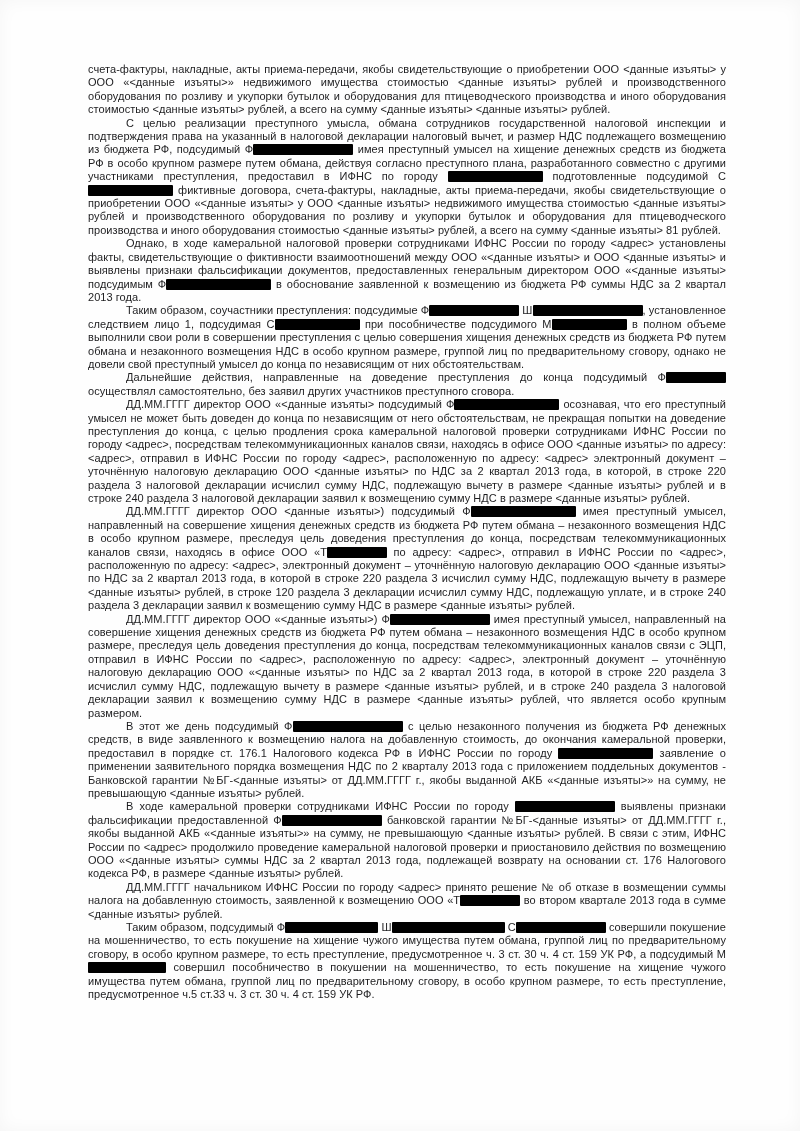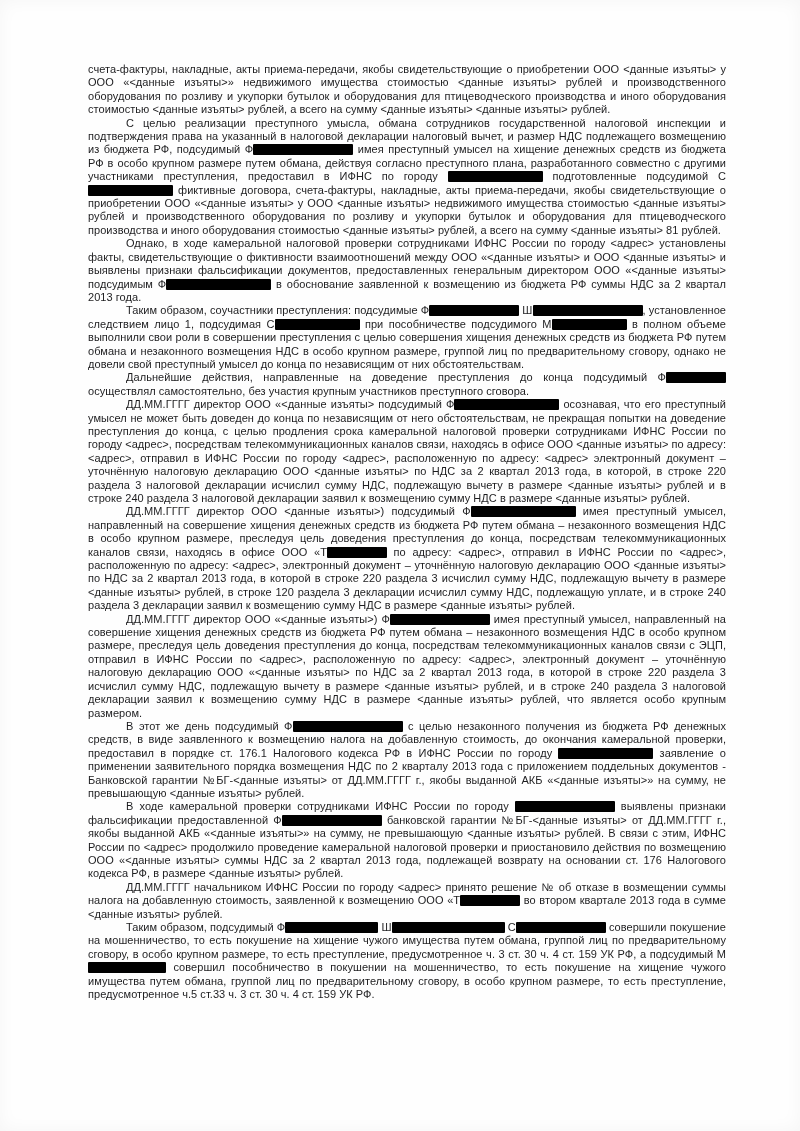--- a/index.html
+++ b/index.html
@@ -46,21 +46,21 @@
 </style>
 </head>
 <body>
 
 <div class="page" style="background: rgb(254, 254, 254);">
   <div class="textblock" style="color: rgb(29, 29, 31);">
       <p class="no-indent"><span>счета-фактуры, накладные, акты приема-передачи, якобы свидетельствующие о приобретении ООО &lt;данные изъяты&gt; у ООО «&lt;данные изъяты&gt;» недвижимого имущества стоимостью &lt;данные изъяты&gt; рублей и производственного оборудования по розливу и укупорки бутылок и оборудования для птицеводческого производства и иного оборудования стоимостью &lt;данные изъяты&gt; рублей, а всего на сумму &lt;данные изъяты&gt; &lt;данные изъяты&gt; рублей.</span></p>
       <p><span>С целью реализации преступного умысла, обмана сотрудников государственной налоговой инспекции и подтверждения права на указанный в налоговой декларации налоговый вычет, и размер НДС подлежащего возмещению из бюджета РФ, подсудимый Ф</span><span class="redaction" style="width: 100px; background: rgb(0, 0, 0);"></span><span> имея преступный умысел на хищение денежных средств из бюджета РФ в особо крупном размере путем обмана, действуя согласно преступного плана, разработанного совместно с другими участниками преступления, предоставил в ИФНС по городу </span><span class="redaction" style="width: 95px; background: rgb(0, 0, 0);"></span><span> подготовленные подсудимой С</span><span class="redaction" style="width: 85px; background: rgb(0, 0, 0);"></span><span> фиктивные договора, счета-фактуры, накладные, акты приема-передачи, якобы свидетельствующие о приобретении ООО «&lt;данные изъяты&gt; у ООО &lt;данные изъяты&gt; недвижимого имущества стоимостью &lt;данные изъяты&gt; рублей и производственного оборудования по розливу и укупорки бутылок и оборудования для птицеводческого производства и иного оборудования стоимостью &lt;данные изъяты&gt; рублей, а всего на сумму &lt;данные изъяты&gt; 81 рублей.</span></p>
       <p><span>Однако, в ходе камеральной налоговой проверки сотрудниками ИФНС России по городу &lt;адрес&gt; установлены факты, свидетельствующие о фиктивности взаимоотношений между ООО «&lt;данные изъяты&gt; и ООО &lt;данные изъяты&gt; и выявлены признаки фальсификации документов, предоставленных генеральным директором ООО «&lt;данные изъяты&gt; подсудимым Ф</span><span class="redaction" style="width: 105px; background: rgb(0, 0, 0);"></span><span> в обоснование заявленной к возмещению из бюджета РФ суммы НДС за 2 квартал 2013 года.</span></p>
       <p><span>Таким образом, соучастники преступления: подсудимые Ф</span><span class="redaction" style="width: 90px; background: rgb(0, 0, 0);"></span><span> Ш</span><span class="redaction" style="width: 110px; background: rgb(0, 0, 0);"></span><span>, установленное следствием лицо 1, подсудимая С</span><span class="redaction" style="width: 85px; background: rgb(0, 0, 0);"></span><span> при пособничестве подсудимого М</span><span class="redaction" style="width: 75px; background: rgb(0, 0, 0);"></span><span> в полном объеме выполнили свои роли в совершении преступления с целью совершения хищения денежных средств из бюджета РФ путем обмана и незаконного возмещения НДС в особо крупном размере, группой лиц по предварительному сговору, однако не довели свой преступный умысел до конца по независящим от них обстоятельствам.</span></p>
-      <p><span>Дальнейшие действия, направленные на доведение преступления до конца подсудимый Ф</span><span class="redaction" style="width: 60px; background: rgb(0, 0, 0);"></span><span> осуществлял самостоятельно, без участия крупным участников преступного сговора.</span></p>
+      <p><span>Дальнейшие действия, направленные на доведение преступления до конца подсудимый Ф</span><span class="redaction" style="width: 60px; background: rgb(0, 0, 0);"></span><span> осуществлял самостоятельно, без заявил других участников преступного сговора.</span></p>
       <p><span>ДД.ММ.ГГГГ директор ООО «&lt;данные изъяты&gt; подсудимый Ф</span><span class="redaction" style="width: 105px; background: rgb(0, 0, 0);"></span><span> осознавая, что его преступный умысел не может быть доведен до конца по независящим от него обстоятельствам, не прекращая попытки на доведение преступления до конца, с целью продления срока камеральной налоговой проверки сотрудниками ИФНС России по городу &lt;адрес&gt;, посредствам телекоммуникационных каналов связи, находясь в офисе ООО &lt;данные изъяты&gt; по адресу: &lt;адрес&gt;, отправил в ИФНС России по городу &lt;адрес&gt;, расположенную по адресу: &lt;адрес&gt; электронный документ – уточнённую налоговую декларацию ООО &lt;данные изъяты&gt; по НДС за 2 квартал 2013 года, в которой, в строке 220 раздела 3 налоговой декларации исчислил сумму НДС, подлежащую вычету в размере &lt;данные изъяты&gt; рублей и в строке 240 раздела 3 налоговой декларации заявил к возмещению сумму НДС в размере &lt;данные изъяты&gt; рублей.</span></p>
       <p><span>ДД.ММ.ГГГГ директор ООО &lt;данные изъяты&gt;) подсудимый Ф</span><span class="redaction" style="width: 105px; background: rgb(0, 0, 0);"></span><span> имея преступный умысел, направленный на совершение хищения денежных средств из бюджета РФ путем обмана – незаконного возмещения НДС в особо крупном размере, преследуя цель доведения преступления до конца, посредствам телекоммуникационных каналов связи, находясь в офисе ООО «Т</span><span class="redaction" style="width: 60px; background: rgb(0, 0, 0);"></span><span> по адресу: &lt;адрес&gt;, отправил в ИФНС России по &lt;адрес&gt;, расположенную по адресу: &lt;адрес&gt;, электронный документ – уточнённую налоговую декларацию ООО &lt;данные изъяты&gt; по НДС за 2 квартал 2013 года, в которой в строке 220 раздела 3 исчислил сумму НДС, подлежащую вычету в размере &lt;данные изъяты&gt; рублей, в строке 120 раздела 3 декларации исчислил сумму НДС, подлежащую уплате, и в строке 240 раздела 3 декларации заявил к возмещению сумму НДС в размере &lt;данные изъяты&gt; рублей.</span></p>
       <p><span>ДД.ММ.ГГГГ директор ООО «&lt;данные изъяты&gt;) Ф</span><span class="redaction" style="width: 100px; background: rgb(0, 0, 0);"></span><span> имея преступный умысел, направленный на совершение хищения денежных средств из бюджета РФ путем обмана – незаконного возмещения НДС в особо крупном размере, преследуя цель доведения преступления до конца, посредствам телекоммуникационных каналов связи с ЭЦП, отправил в ИФНС России по &lt;адрес&gt;, расположенную по адресу: &lt;адрес&gt;, электронный документ – уточнённую налоговую декларацию ООО «&lt;данные изъяты&gt; по НДС за 2 квартал 2013 года, в которой в строке 220 раздела 3 исчислил сумму НДС, подлежащую вычету в размере &lt;данные изъяты&gt; рублей, и в строке 240 раздела 3 налоговой декларации заявил к возмещению сумму НДС в размере &lt;данные изъяты&gt; рублей, что является особо крупным размером.</span></p>
       <p><span>В этот же день подсудимый Ф</span><span class="redaction" style="width: 110px; background: rgb(0, 0, 0);"></span><span> с целью незаконного получения из бюджета РФ денежных средств, в виде заявленного к возмещению налога на добавленную стоимость, до окончания камеральной проверки, предоставил в порядке ст. 176.1 Налогового кодекса РФ в ИФНС России по городу </span><span class="redaction" style="width: 95px; background: rgb(0, 0, 0);"></span><span> заявление о применении заявительного порядка возмещения НДС по 2 кварталу 2013 года с приложением поддельных документов - Банковской гарантии №БГ-&lt;данные изъяты&gt; от ДД.ММ.ГГГГ г., якобы выданной АКБ «&lt;данные изъяты&gt;» на сумму, не превышающую &lt;данные изъяты&gt; рублей.</span></p>
       <p><span>В ходе камеральной проверки сотрудниками ИФНС России по городу </span><span class="redaction" style="width: 100px; background: rgb(0, 0, 0);"></span><span> выявлены признаки фальсификации предоставленной Ф</span><span class="redaction" style="width: 100px; background: rgb(0, 0, 0);"></span><span> банковской гарантии №БГ-&lt;данные изъяты&gt; от ДД.ММ.ГГГГ г., якобы выданной АКБ «&lt;данные изъяты&gt;» на сумму, не превышающую &lt;данные изъяты&gt; рублей. В связи с этим, ИФНС России по &lt;адрес&gt; продолжило проведение камеральной налоговой проверки и приостановило действия по возмещению ООО «&lt;данные изъяты&gt; суммы НДС за 2 квартал 2013 года, подлежащей возврату на основании ст. 176 Налогового кодекса РФ, в размере &lt;данные изъяты&gt; рублей.</span></p>
       <p><span>ДД.ММ.ГГГГ начальником ИФНС России по городу &lt;адрес&gt; принято решение № об отказе в возмещении суммы налога на добавленную стоимость, заявленной к возмещению ООО «Т</span><span class="redaction" style="width: 60px; background: rgb(0, 0, 0);"></span><span> во втором квартале 2013 года в сумме &lt;данные изъяты&gt; рублей.</span></p>
       <p><span>Таким образом, подсудимый Ф</span><span class="redaction" style="width: 93px; background: rgb(0, 0, 0);"></span><span> Ш</span><span class="redaction" style="width: 113px; background: rgb(0, 0, 0);"></span><span> С</span><span class="redaction" style="width: 90px; background: rgb(0, 0, 0);"></span><span> совершили покушение на мошенничество, то есть покушение на хищение чужого имущества путем обмана, группой лиц по предварительному сговору, в особо крупном размере, то есть преступление, предусмотренное ч. 3 ст. 30 ч. 4 ст. 159 УК РФ, а подсудимый М</span><span class="redaction" style="width: 78px; background: rgb(0, 0, 0);"></span><span> совершил пособничество в покушении на мошенничество, то есть покушение на хищение чужого имущества путем обмана, группой лиц по предварительному сговору, в особо крупном размере, то есть преступление, предусмотренное ч.5 ст.33 ч. 3 ст. 30 ч. 4 ст. 159 УК РФ.</span></p>
     </div>
 </div>
 

